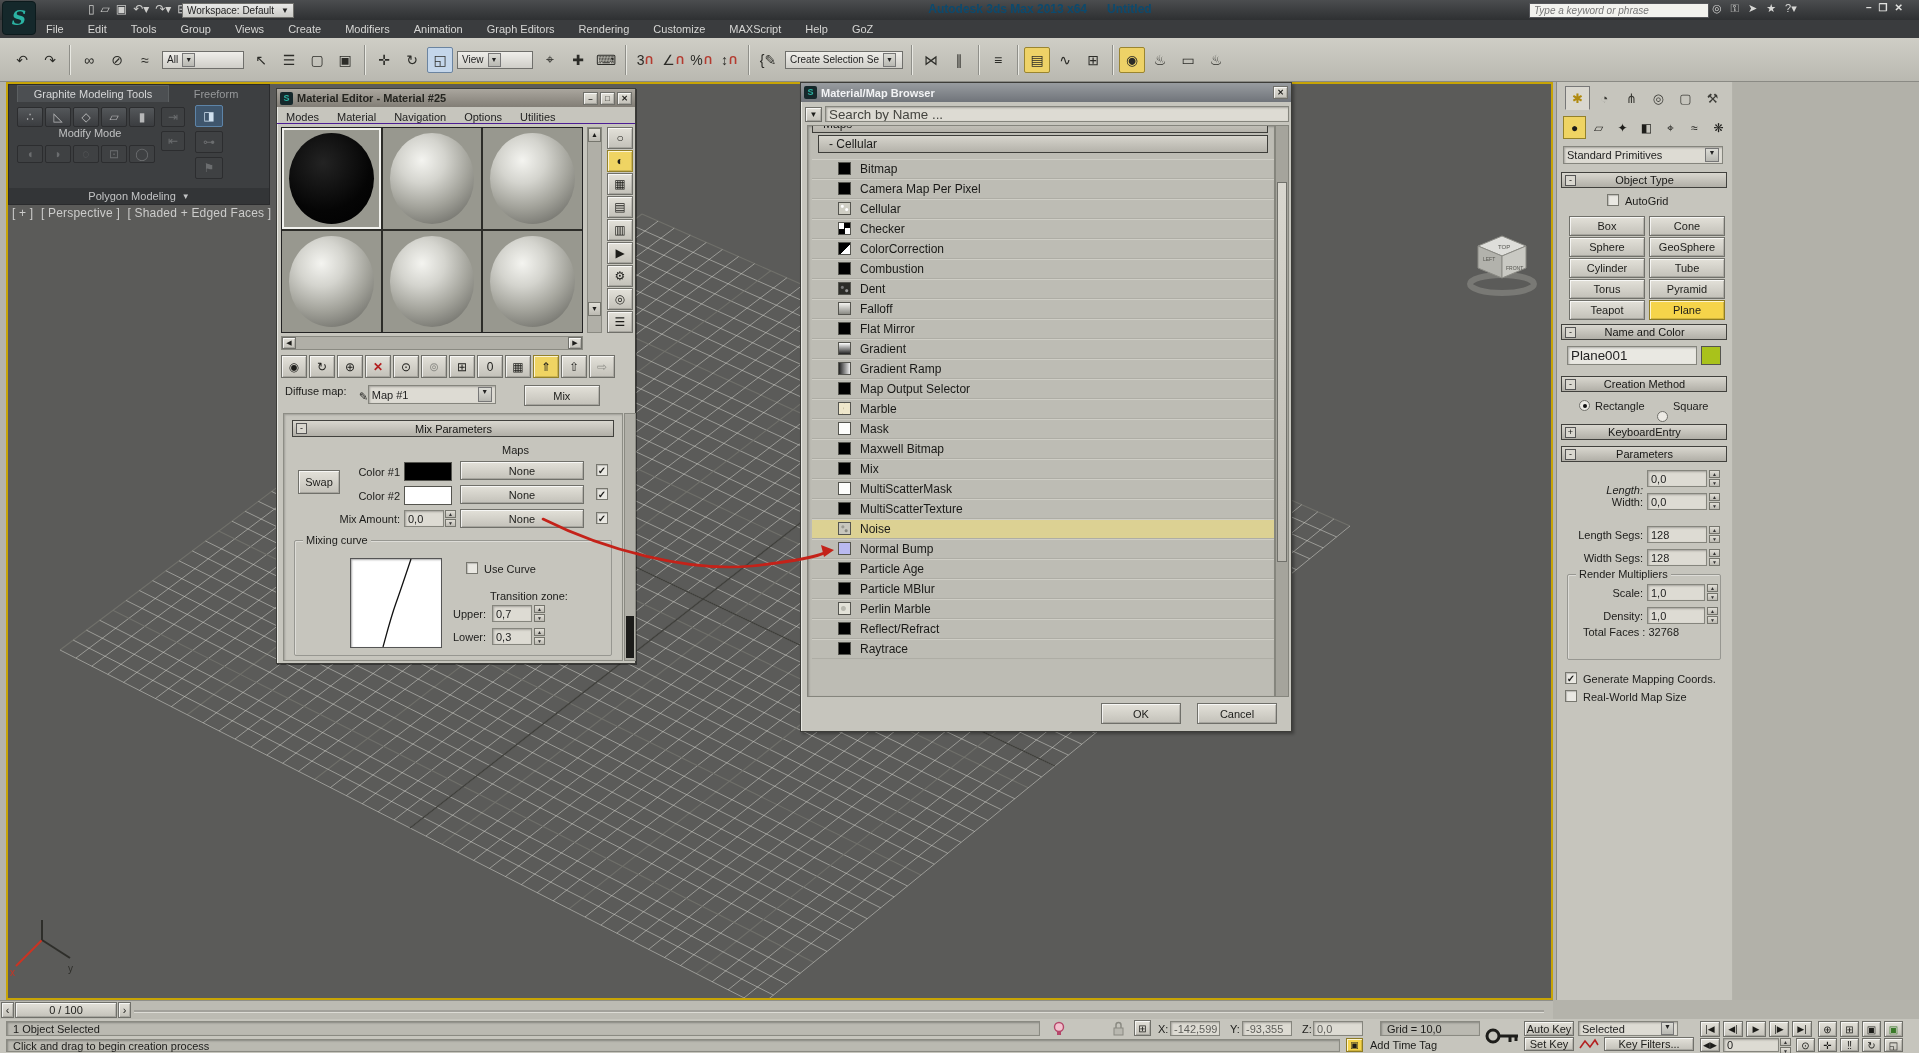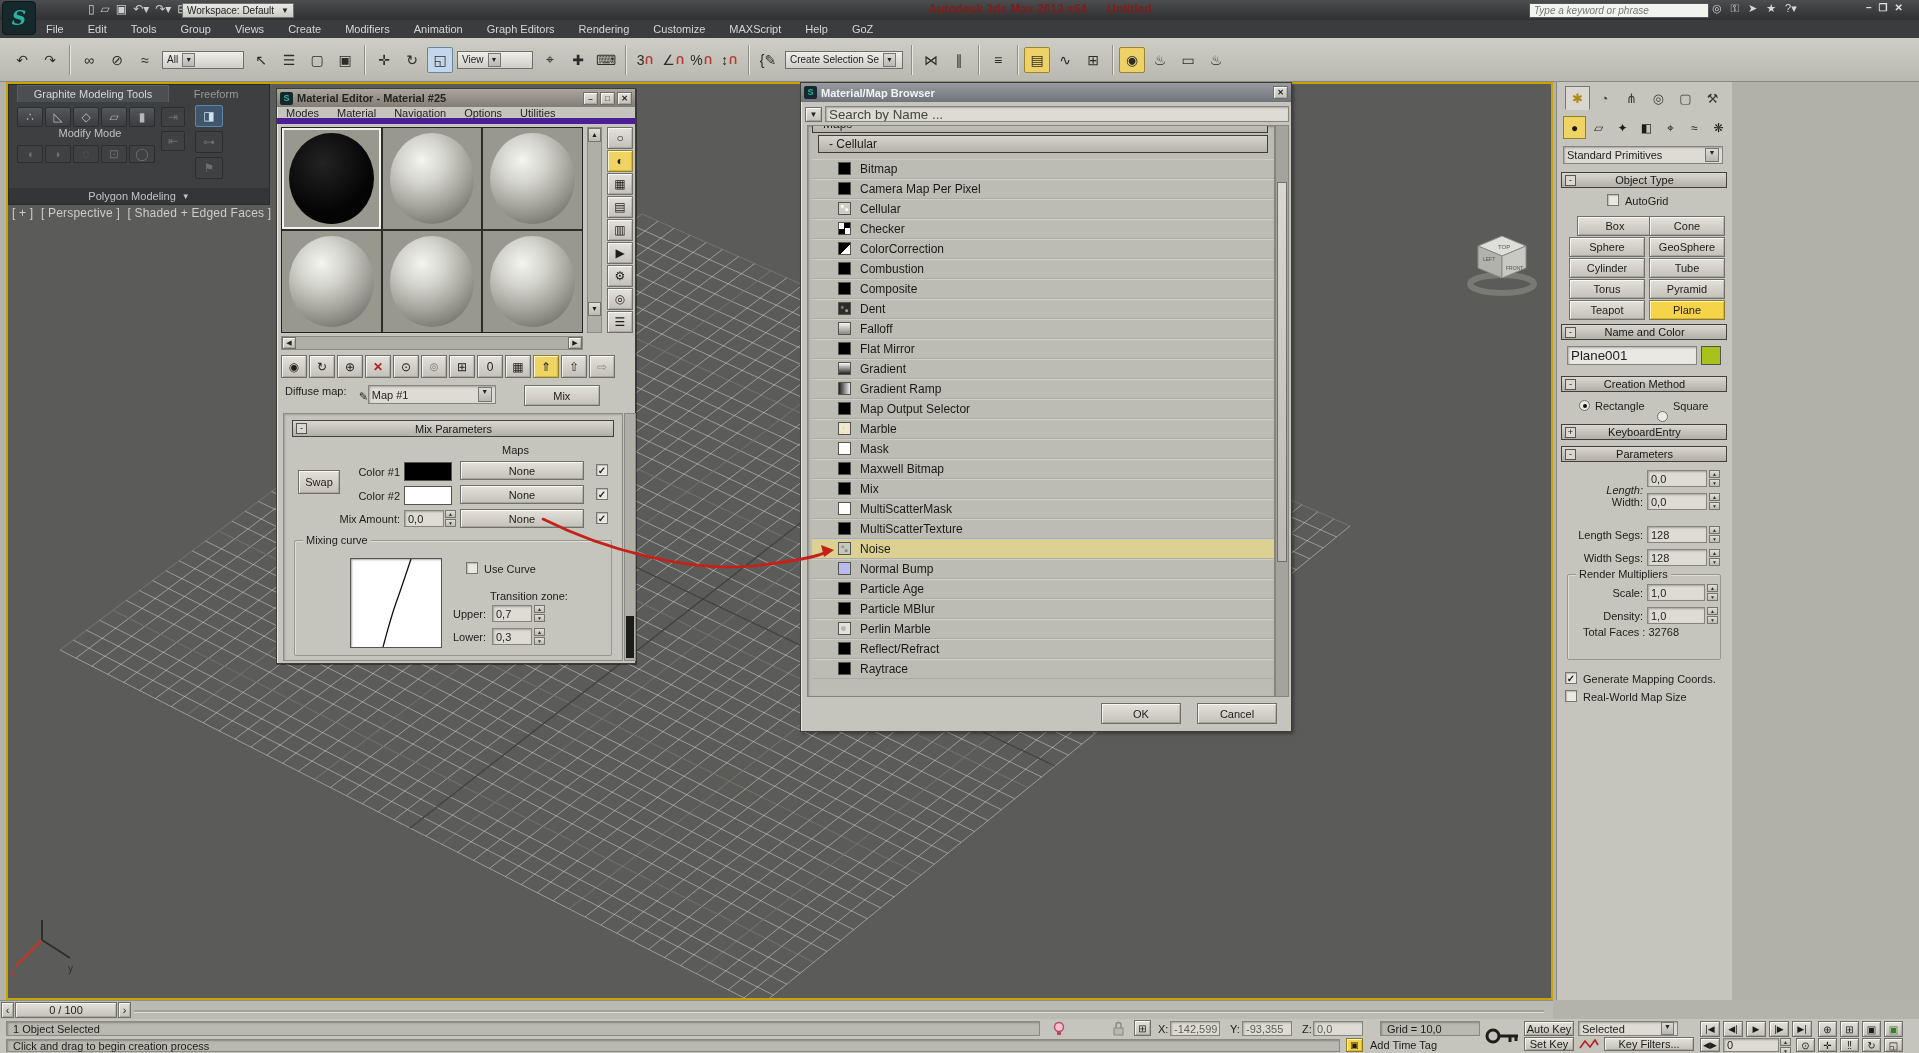--- a/index.html
+++ b/index.html
@@ -10,21 +10,21 @@
 .flex{display:flex;align-items:center}
 
 .titlebar{left:0;top:0;width:1919px;height:20px;background:linear-gradient(#4b4d4f,#2e3032);z-index:30}
 .menubar{left:0;top:20px;width:1919px;height:18px;background:#3a3c3e;z-index:30;display:flex;align-items:center;padding-left:34px}
 .menuitem{color:#d6d6d4;padding:0 12px;height:18px;line-height:18px}
 .logo{left:2px;top:1px;width:34px;height:34px;background:#15282b;border:1px solid #0c1a1c;border-radius:4px;z-index:40;display:flex;align-items:center;justify-content:center;color:#2bb3a3;font-weight:bold;font-size:20px;font-family:"DejaVu Serif",serif;font-style:italic}
 .qat{left:88px;top:2px;height:16px;z-index:40;display:flex;gap:6px;color:#cfcfcd;font-size:12px}
 .qat span{cursor:default}
 .wsdd{left:182px;top:3px;width:112px;height:15px;background:linear-gradient(#e9e9e7,#c9c9c5);border:1px solid #6f6f6b;color:#222;display:flex;align-items:center;padding:0 4px;font-size:10px;z-index:40}
 .wsdd .car{margin-left:auto;font-size:8px}
-.apptitle{left:820px;top:2px;width:440px;height:16px;z-index:40;display:flex;justify-content:center;gap:20px;color:#7f1d1d;font-weight:bold;font-size:12px}
+.apptitle{left:820px;top:2px;width:440px;height:16px;z-index:40;display:flex;justify-content:center;gap:20px;color:#0c4a6e;font-weight:bold;font-size:12px}
 .srch{left:1529px;top:3px;width:180px;height:15px;background:#f2f2ee;border:1px solid #55565a;font-style:italic;color:#666;font-size:10px;padding:0 4px;z-index:40}
 .titleicons{left:1712px;top:2px;height:16px;z-index:40;display:flex;gap:9px;color:#d8d8d6;font-size:11px}
 .winbtns{left:1866px;top:2px;height:14px;z-index:40;display:flex;gap:7px;color:#e2e2e0;font-weight:bold;font-size:10px}
 
 .maintb{left:0;top:38px;width:1919px;height:44px;background:linear-gradient(#cfcec6,#b9b8b0);border-bottom:1px solid #8a8a84;z-index:30;display:flex;align-items:center;padding-left:8px}
 .tbtn{width:26px;height:26px;margin:0 1px;display:flex;align-items:center;justify-content:center;font-size:14px;color:#2c2c28;border:1px solid transparent;border-radius:2px}
 .tbtn.hly{background:#eed267;border:1px solid #9a8530}
 .tbtn.hlb{background:#c4d6ea;border:1px solid #6b84a0}
 .tsep{width:1px;height:30px;background:#8f8f89;margin:0 5px;box-shadow:1px 0 0 #e8e8e2}
 .tbdd{height:18px;background:linear-gradient(#efeeea,#cfcec8);border:1px solid #6f6f6b;display:flex;align-items:center;font-size:10px;padding:0 2px 0 4px;margin:0 3px;color:#222}
@@ -55,21 +55,21 @@
 .rollhead{background:linear-gradient(#d9d7cf,#b1afa7);border:1px solid #41413d;display:flex;align-items:center;color:#161614}
 .rollhead .pm{width:11px;height:11px;border:1px solid #555;background:#d9d7cf;font-size:9px;line-height:9px;text-align:center;margin:0 3px}
 .rollhead .cap{flex:1;text-align:center;margin-right:16px}
 .group{border:1px solid #979791;border-radius:2px;box-shadow:inset 1px 1px 0 #ffffff66}
 .legend{position:absolute;top:-7px;left:8px;background:#c6c5bd;padding:0 3px}
 .radio{width:11px;height:11px;border-radius:50%;background:#eceae4;border:1px solid #70706a;position:relative}
 .radio.sel::after{content:"";position:absolute;left:3px;top:3px;width:4px;height:4px;border-radius:50%;background:#111}
 
 .medit{left:276px;top:88px;width:360px;height:576px;background:#c6c5bd;border:1px solid #3c3c38;box-shadow:1px 1px 0 #00000066,inset 1px 1px 0 #e8e8e2;z-index:10}
 .medit-title{position:absolute;left:0;top:0;width:100%;height:18px;background:linear-gradient(#aaa69e,#827e76);display:flex;align-items:center;padding:0 3px;font-weight:bold;color:#24241f}
-.medit-menu{position:absolute;left:0;top:18px;width:100%;height:17px;display:flex;align-items:flex-start;border-bottom:6px solid #4c1d95}
+.medit-menu{position:absolute;left:0;top:18px;width:100%;height:17px;display:flex;align-items:flex-end;border-bottom:1px solid #4c1d95}
 .medit-menu span{padding:0 9px;color:#222}
 .minibtn{width:15px;height:13px;margin-left:2px;font-size:8px}
 .slotgrid{position:absolute;left:4px;top:38px;width:302px;height:206px;background:#2727231;display:grid;grid-template-columns:repeat(3,1fr);grid-template-rows:repeat(2,1fr);gap:2px;background:#2c2c28;border:1px solid #222}
 .slot{background:#98988f;position:relative}
 .slot.sel{outline:2px solid #f2f2ee;outline-offset:-2px}
 .sph{position:absolute;left:7%;top:5%;width:86%;height:90%;border-radius:50%}
 .sph.gray{background:radial-gradient(circle at 38% 30%,#f4f4f0 0%,#d4d4ce 28%,#a2a29a 58%,#72726c 85%,#5e5e58 100%)}
 .sph.black{background:radial-gradient(circle at 40% 33%,#232323 0%,#050505 60%,#000 100%)}
 .vscroll{position:absolute;left:310px;top:38px;width:15px;height:206px;background:#b0afa7;border:1px solid #8a8a82}
 .vscroll .ar{height:14px;background:linear-gradient(#e0ded6,#bcbab2);border:1px solid #75756d;font-size:7px;text-align:center;line-height:12px}
@@ -568,21 +568,21 @@
       <span>Standard Primitives</span>
       <span style="margin-left:auto;width:14px;height:14px;background:linear-gradient(#dcdcd6,#b8b8b2);border:1px solid #777;font-size:7px;text-align:center">▼</span>
     </div>
     <div class="abs rollhead" style="left:4px;top:90px;width:166px;height:16px">
       <span class="pm">-</span>
       <span class="cap">Object Type</span>
     </div>
     <div class="abs chk" style="left:50px;top:112px"></div>
     <span class="abs" style="left:68px;top:113px">AutoGrid</span>
     <div id="objbtns">
-        <div class="btn obtn" style="left: 20px; top: 134px;">Box</div>
+        <div class="btn obtn" style="left: 12px; top: 134px;">Box</div>
         <div class="btn obtn" style="left: 92px; top: 134px;">Cone</div>
         <div class="btn obtn" style="left: 12px; top: 155px;">Sphere</div>
         <div class="btn obtn" style="left: 92px; top: 155px;">GeoSphere</div>
         <div class="btn obtn" style="left: 12px; top: 176px;">Cylinder</div>
         <div class="btn obtn" style="left: 92px; top: 176px;">Tube</div>
         <div class="btn obtn" style="left: 12px; top: 197px;">Torus</div>
         <div class="btn obtn" style="left: 92px; top: 197px;">Pyramid</div>
         <div class="btn obtn" style="left: 12px; top: 218px;">Teapot</div>
         <div class="btn obtn yel" style="left: 92px; top: 218px;">Plane</div>
       </div>
@@ -865,24 +865,20 @@
           </div>
           <div class="brrow">
             <span class="mapic ic-colorcorrection"></span>
             <span>ColorCorrection</span>
           </div>
           <div class="brrow">
             <span class="mapic ic-black"></span>
             <span>Combustion</span>
           </div>
           <div class="brrow">
-            <span class="mapic ic-black"></span>
-            <span>Composite</span>
-          </div>
-          <div class="brrow">
             <span class="mapic ic-dent"></span>
             <span>Dent</span>
           </div>
           <div class="brrow">
             <span class="mapic ic-falloff"></span>
             <span>Falloff</span>
           </div>
           <div class="brrow">
             <span class="mapic ic-black"></span>
             <span>Flat Mirror</span>

